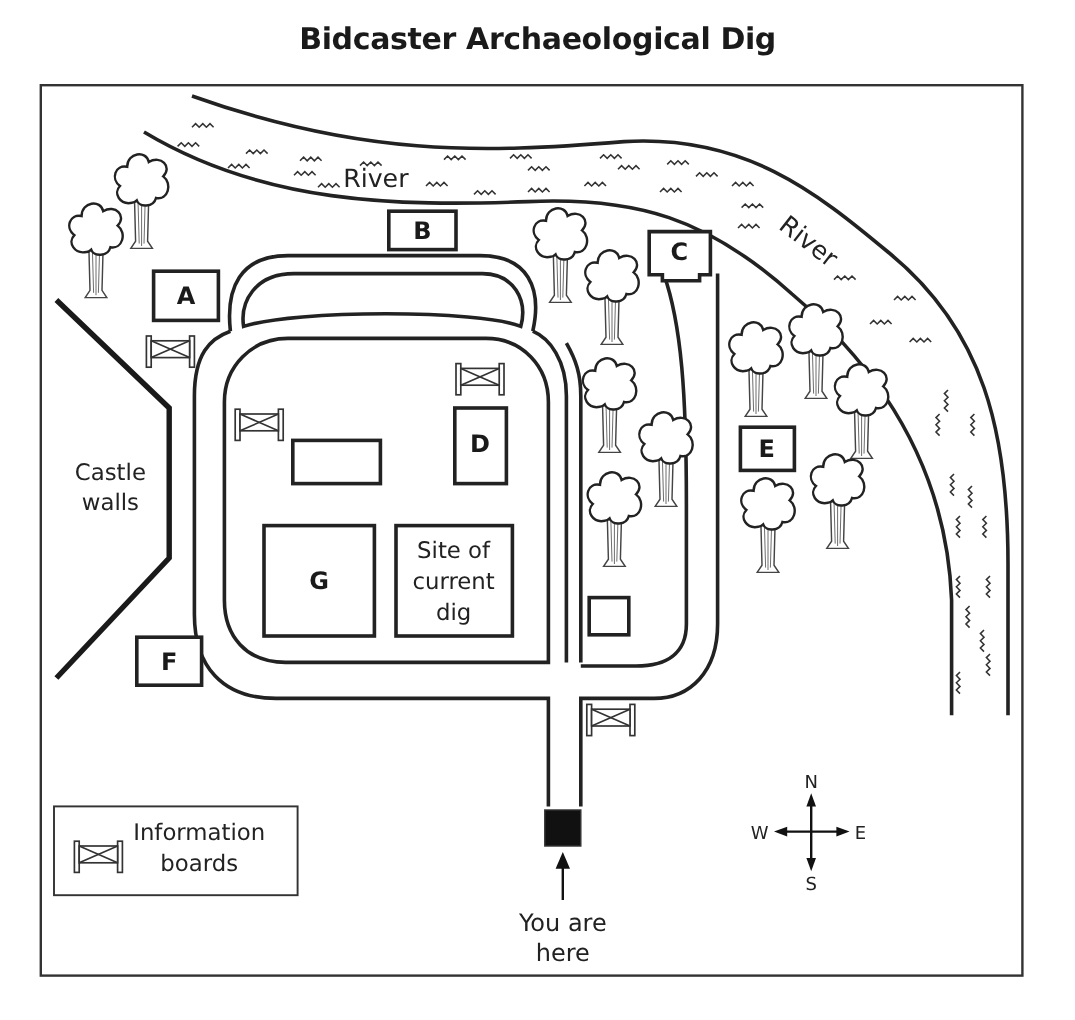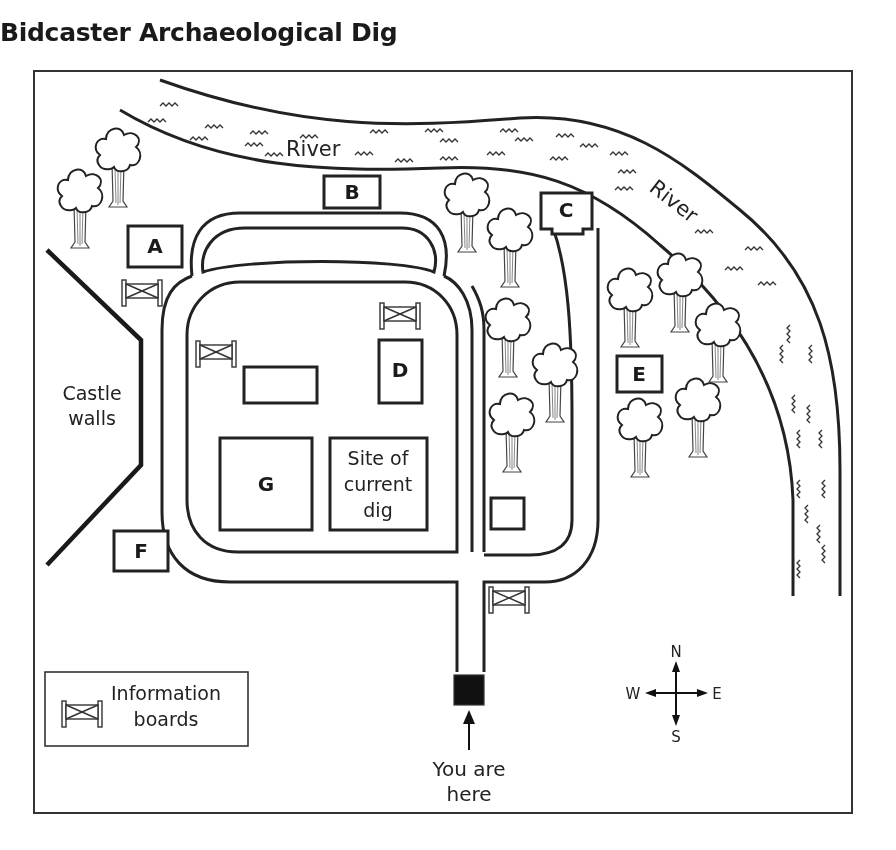--- a/index.html
+++ b/index.html
@@ -1,17 +1,17 @@
 <!DOCTYPE html>
 <html><head>
 <meta charset="utf-8">
 <style>
   html, body { margin: 0; padding: 0; background: #ffffff; }
   body { width: 896px; height: 850px; position: relative; overflow: hidden; font-family: "DejaVu Sans", sans-serif; }
-  .title { position: absolute; left: 0; top: 18px; width: 896px; text-align: left; font-family: "DejaVu Sans", sans-serif; font-weight: bold; font-size: 25px; color: #1a1a1a; letter-spacing: -0.3px; }
+  .title { position: absolute; left: 0; top: 18px; width: 896px; text-align: center; font-family: "DejaVu Sans", sans-serif; font-weight: bold; font-size: 25px; color: #1a1a1a; letter-spacing: -0.3px; }
   svg.map { position: absolute; left: 0; top: 0; }
   .lbl { font-family: "DejaVu Sans", sans-serif; fill: #222; }
   .letter { font-family: "DejaVu Sans", sans-serif; font-weight: bold; font-size: 20px; fill: #1a1a1a; text-anchor: middle; dominant-baseline: central; }
   .road { fill: none; stroke: #222; stroke-width: 3; }
   .box { fill: #fff; stroke: #222; stroke-width: 3; }
   .tree-crown { fill: #fff; stroke: #222; stroke-width: 2; }
   .tree-trunk { fill: #fff; stroke: #444; stroke-width: 1.2; }
   .wave { fill: none; stroke: #333; stroke-width: 1.3; }
 </style>
 </head>

